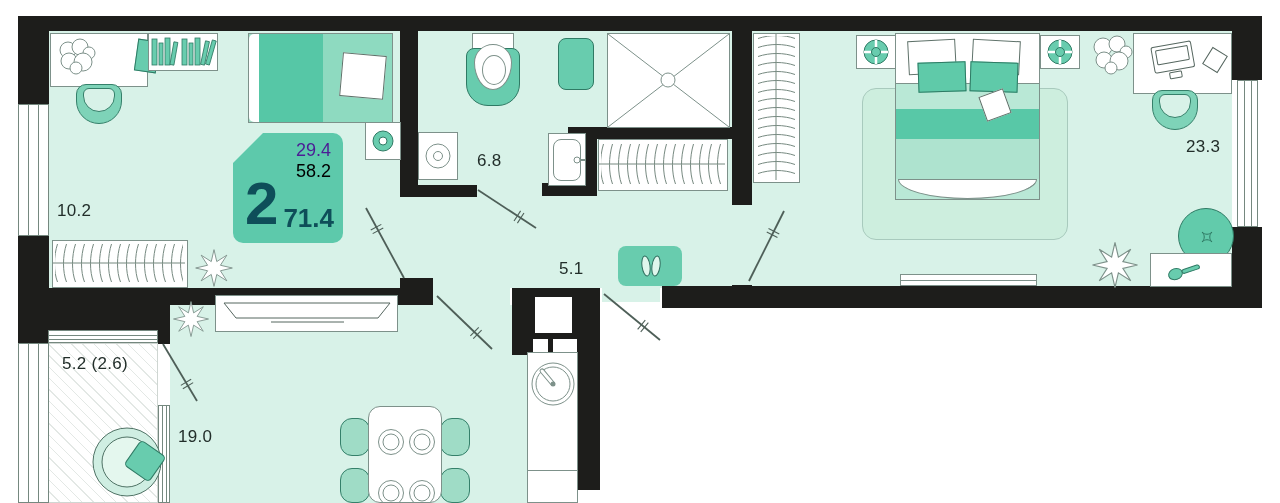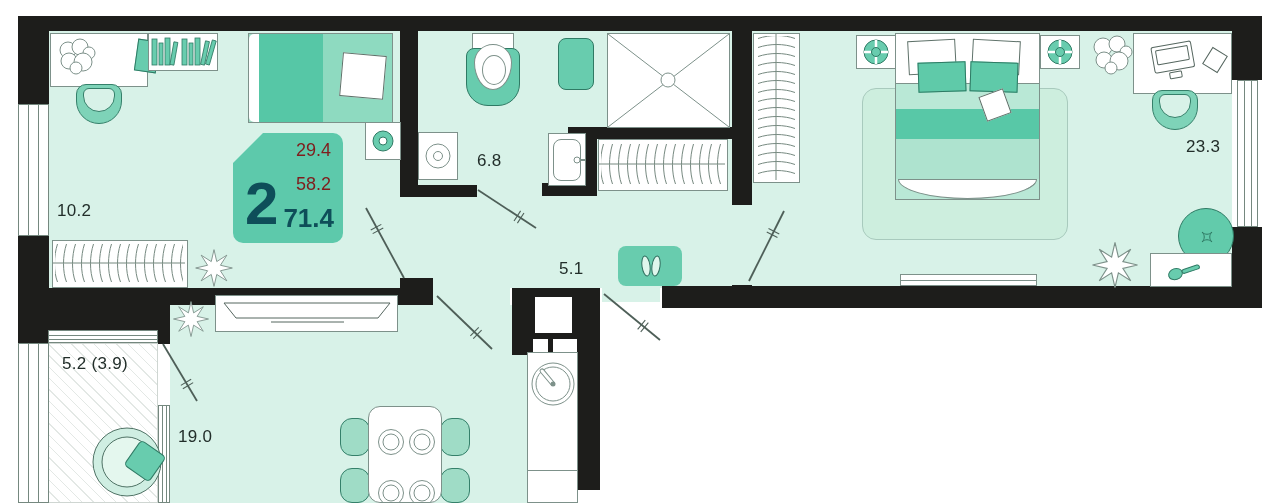--- a/index.html
+++ b/index.html
@@ -12,22 +12,22 @@
   .tealbox{position:absolute;background:#68ccae;border:1px solid #2f7a64;box-sizing:border-box;}
   .lbl{position:absolute;font-size:17px;line-height:1;color:#222e2a;letter-spacing:.3px;}
   .win{position:absolute;background:#fff;border:1px solid #75887f;box-sizing:border-box;}
   .win-v{background-image:linear-gradient(90deg,transparent 9px,#75887f 9px,#75887f 10px,transparent 10px,transparent 19px,#75887f 19px,#75887f 20px,transparent 20px);}
   .win-v2{background-image:linear-gradient(90deg,transparent 6px,#75887f 6px,#75887f 7px,transparent 7px,transparent 13px,#75887f 13px,#75887f 14px,transparent 14px);}
   .win-v3{background-image:linear-gradient(90deg,transparent 3px,#75887f 3px,#75887f 4px,transparent 4px,transparent 7px,#75887f 7px,#75887f 8px,transparent 8px);}
   .win-h{background-image:linear-gradient(180deg,transparent 4px,#75887f 4px,#75887f 5px,transparent 5px,transparent 8px,#75887f 8px,#75887f 9px,transparent 9px);}
   .balcony{position:absolute;background:repeating-linear-gradient(45deg,#ffffff 0 7px,#e3e8e5 7px 8px);border:1px solid #cfd6d2;box-sizing:border-box;}
   .badge{position:absolute;left:233px;top:133px;width:110px;height:110px;background:#5dc9ab;
          border-radius:10px;clip-path:polygon(30px 0,100% 0,100% 100%,0 100%,0 30px);}
-  .badge .a1{position:absolute;right:12px;top:7px;font-size:18px;color:#7f1d1d;}
-  .badge .a2{position:absolute;right:12px;top:28px;font-size:18px;color:#7f1d1d;margin-top:13px;}
+  .badge .a1{position:absolute;right:12px;top:7px;font-size:18px;color:#4c1d95;}
+  .badge .a2{position:absolute;right:12px;top:28px;font-size:18px;color:#000000;}
   .badge .big{position:absolute;left:12px;top:36px;font-size:60px;font-weight:700;color:#0e4e59;}
   .badge .tot{position:absolute;right:9px;bottom:9px;font-size:26px;font-weight:800;color:#0e4e59;}
   .chair{position:absolute;background:#7ed3b8;border:1.5px solid #35806a;border-radius:10px 10px 23px 23px;box-sizing:border-box;}
   .chair::after{content:"";position:absolute;left:6px;top:3px;right:6px;height:58%;
          background:#d8f2e8;border:1px solid #35806a;border-radius:6px 6px 16px 16px;}
   .dchair{position:absolute;background:#9fdcc6;border:1.5px solid #35806a;border-radius:12px;box-sizing:border-box;}
   .pouf{position:absolute;width:56px;height:56px;background:#62cbab;border:1.5px solid #2f7a64;border-radius:50%;box-sizing:border-box;}
   svg{display:block;}
 </style>
 </head>
@@ -309,21 +309,21 @@
         </g>
       <circle cx="23" cy="23" r="2.5" fill="#7d918a"></circle>
     </svg>
   </div>
 
   <svg class="abs" style="left:88px;top:422px;" width="78" height="78" viewBox="0 0 78 78">
     <circle cx="39" cy="40" r="34" fill="#cfeee2" stroke="#4f7265"></circle>
     <circle cx="39" cy="40" r="25" fill="#e4f7ee" stroke="#4f7265"></circle>
     <rect x="42" y="24" width="30" height="30" rx="4" transform="rotate(35 57 39)" fill="#68ccae" stroke="#2f7a64"></rect>
   </svg>
-  <div class="lbl" style="left:62px;top:355px;">5.2 (3.9)</div>
+  <div class="lbl" style="left:62px;top:355px;">5.2 (2.6)</div>
 
   <svg class="abs" style="left:0;top:0;" width="1280" height="503" viewBox="0 0 1280 503">
     <g stroke="#4e5f58" stroke-width="1.8">
       <line x1="404" y1="278" x2="366" y2="208"></line>
       <g transform="translate(377,229) rotate(151.5)" stroke-width="1.1">
           <line x1="-6" y1="-2" x2="6" y2="-2"></line>
           <line x1="-6" y1="2" x2="6" y2="2"></line>
         </g>
     </g>
     <g stroke="#4e5f58" stroke-width="1.8">

